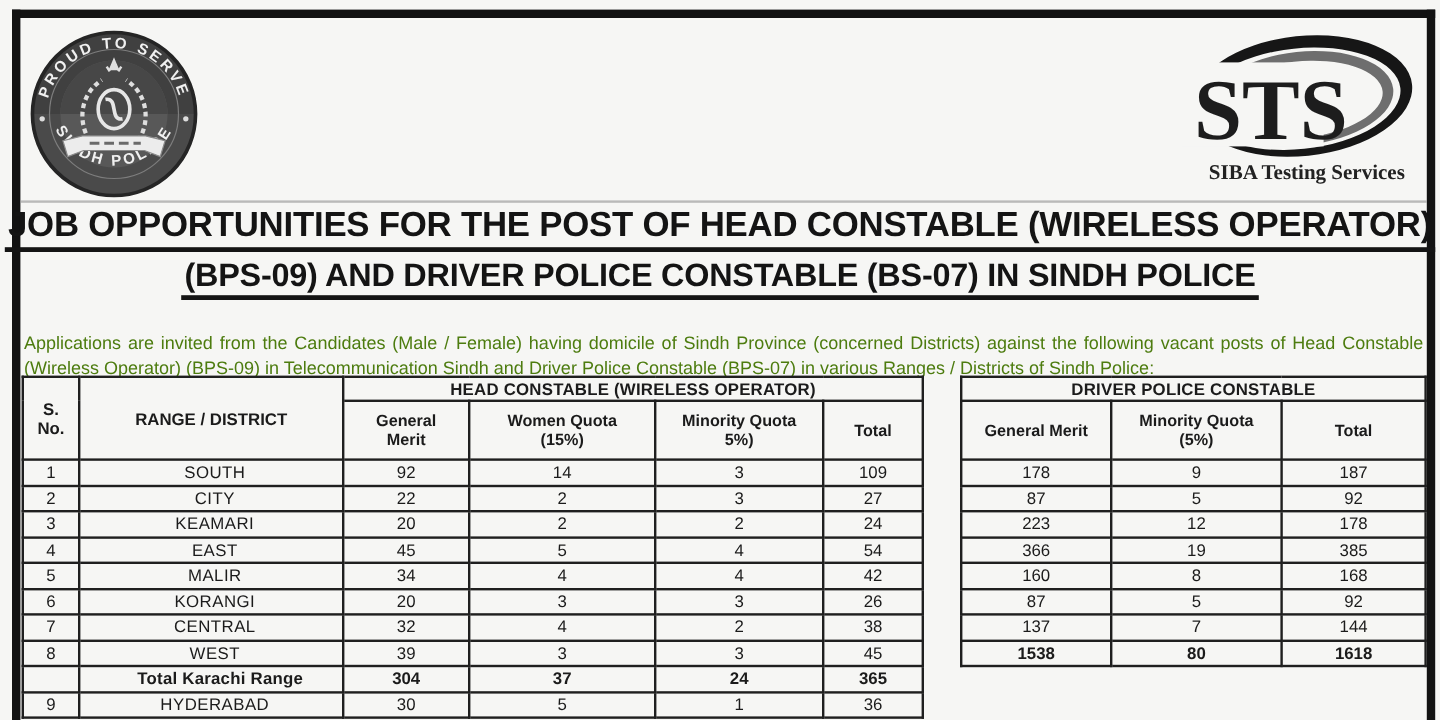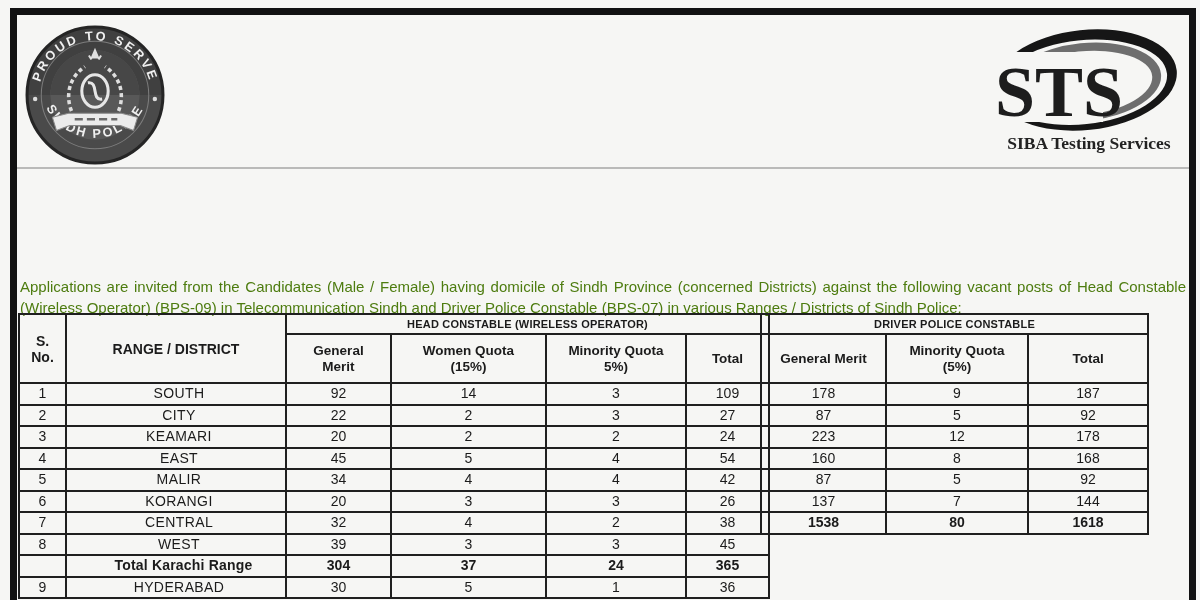--- a/index.html
+++ b/index.html
@@ -27,22 +27,22 @@
   .hl1 { font-size:29px; letter-spacing:-0.2px; line-height:33px; }
   .hl2 { font-size:27px; letter-spacing:-0.2px; line-height:31px; margin-top:4px; }
 
   .intro { position:absolute; left:20px; top:261px; width:1166px;
            font-size:15px; line-height:21px; color:#4d7c0f; text-align:justify; }
 
   table.tbl { position:absolute; border-collapse:collapse; table-layout:fixed; background:transparent; }
   .tbl th, .tbl td { border:2px solid #1f1f1f; text-align:center; vertical-align:middle;
                      padding:0 2px; overflow:hidden; }
   .tbl-left  { left:18px;  top:313px; width:750px; }
-  .tbl-right { left:760px; top:313px; width:387px; }
-  th.group { height:18px; font-size:11px; letter-spacing:0.2px; }
+  .tbl-right { left:800px; top:313px; width:387px; }
+  th.group { height:18px; font-size:14px; letter-spacing:0.2px; }
   th.sub   { height:47px; font-size:13.5px; line-height:16px; white-space:pre-line; }
   th.side  { font-size:14px; white-space:pre-line; line-height:16px; }
   .tbl td  { height:19.5px; font-size:14px; line-height:19px; }
   td.district { text-align:center; padding-left:8px; letter-spacing:0.4px; }
   tr.total-row td { font-weight:bold; }
   tr.total-row td.district { text-align:center; padding-left:17px; letter-spacing:0.2px; }
 </style>
 </head>
 <body>
 
@@ -84,20 +84,24 @@
   <svg class="sts" viewBox="0 0 205 145">
     <g transform="rotate(-6 100 60)">
       <path fill="#161616" fill-rule="evenodd" d="M8,62 a92,50 0 1 0 184,0 a92,50 0 1 0 -184,0 Z M12,64 a85,42 0 1 0 170,0 a85,42 0 1 0 -170,0 Z"></path>
       <path fill="#6e6e6e" fill-rule="evenodd" d="M22,64 a77,39 0 1 0 154,0 a77,39 0 1 0 -154,0 Z M25,65 a71,32 0 1 0 142,0 a71,32 0 1 0 -142,0 Z"></path>
     </g>
     <rect x="0" y="34" width="118" height="70" fill="#f6f6f4"></rect>
     <text x="10" y="98" font-family="Liberation Serif, serif" font-size="72" font-weight="bold" fill="#1d1d1d">STS</text>
     <text x="104" y="131" text-anchor="middle" font-family="Liberation Serif, serif" font-size="17.5" font-weight="bold" fill="#222">SIBA Testing Services</text>
   </svg>
 
+  <div class="headline">
+    <div><span class="hl hl1">JOB OPPORTUNITIES FOR THE POST OF HEAD CONSTABLE (WIRELESS OPERATOR)</span></div>
+    <div><span class="hl hl2">(BPS-09) AND DRIVER POLICE CONSTABLE (BS-07) IN SINDH POLICE</span></div>
+  </div>
 
   <p class="intro">Applications are invited from the Candidates (Male / Female) having domicile of Sindh Province (concerned Districts) against the following vacant posts of Head Constable (Wireless Operator) (BPS-09) in Telecommunication Sindh and Driver Police Constable (BPS-07) in various Ranges / Districts of Sindh Police:</p>
 
   <table class="tbl tbl-left">
     <colgroup>
       <col style="width:47px">
         <col style="width:220px">
         <col style="width:105px">
       <col style="width:155px">
         <col style="width:140px">
@@ -231,20 +235,25 @@
           <td>87</td>
           <td>5</td>
           <td>92</td>
         </tr>
         <tr>
           <td>223</td>
           <td>12</td>
           <td>178</td>
         </tr>
         <tr>
+          <td>366</td>
+          <td>19</td>
+          <td>385</td>
+        </tr>
+        <tr>
           <td>160</td>
           <td>8</td>
           <td>168</td>
         </tr>
         <tr>
           <td>87</td>
           <td>5</td>
           <td>92</td>
         </tr>
         <tr>

